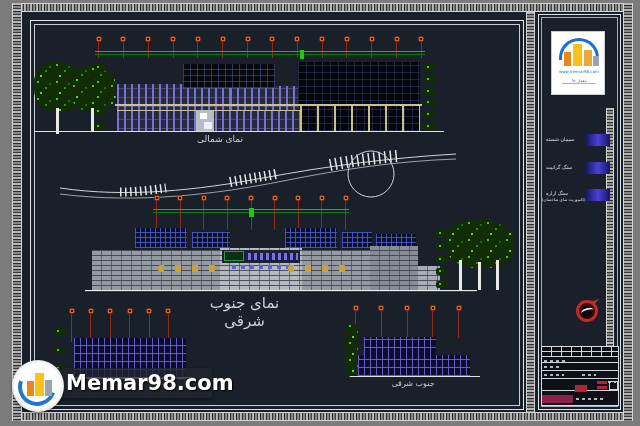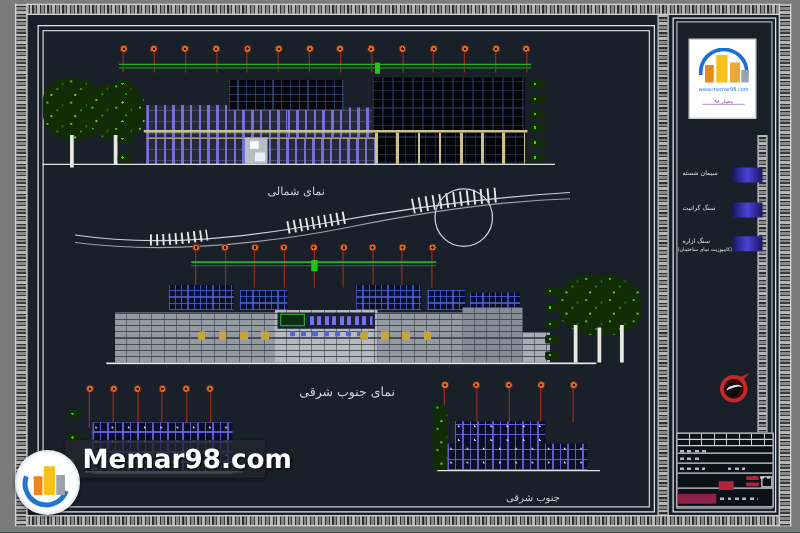--- a/index.html
+++ b/index.html
@@ -49,21 +49,21 @@
   .light .pole{width:1px;flex:1;background:#962a1a;}
   .gline{height:4px;background:linear-gradient(#1db31d 0 1px,transparent 1px,transparent 3px,#0e7a0e 3px 4px);}
 
   
   .tree .canopy{position:absolute;border-radius:40% 45% 40% 45%;}
   .tree .trunk{position:absolute;background:#e8e8e4;width:3px;}
   .shrubs{display:flex;flex-direction:column;justify-content:space-between;}
   .shrub{width:12px;height:7px;border-radius:2px;}
 
   
-  .dtitle{color:#ccd1d9;direction:rtl;text-align:right;letter-spacing:1px;margin-top:15px;}
+  .dtitle{color:#ccd1d9;direction:rtl;text-align:center;letter-spacing:1px;}
   .legend-label{color:#e2e2e2;font-size:5px;direction:rtl;text-align:left;line-height:6px;white-space:nowrap;}
 
   
   .tt-row{position:absolute;border-bottom:1px solid #cfd4da;box-sizing:border-box;left:0;width:100%;}
   .tt-cols{background:repeating-linear-gradient(90deg,transparent 0 9px,#cfd4da 9px 10px);}
   .tt-dash{position:absolute;height:2px;background:repeating-linear-gradient(90deg,#aeb6bf 0 3px,transparent 3px 6px);}
 
   
   .wm-bar{background:rgba(35,38,45,.8);border-radius:2px;box-shadow:0 1px 3px rgba(0,0,0,.5);}
   .wm-text{color:#fff;font-weight:bold;font-size:21px;line-height:30px;text-shadow:1px 1px 2px #000;padding-left:14px;}
@@ -257,21 +257,21 @@
     <div class="shrub speckle"></div>
     <div class="shrub speckle"></div>
     <div class="shrub speckle"></div>
   </div>
 <div class="abs tree" style="left:446px;top:220px;width:68px;height:70px">
   <div class="canopy speckle" style="left:0;top:0;width:68px;height:48px"></div>
   <div class="trunk" style="left:13px;top:40px;height:30px"></div>
   <div class="trunk" style="left:32px;top:42px;height:28px"></div>
   <div class="trunk" style="left:50px;top:40px;height:30px"></div>
 </div>
-<div class="abs dtitle" style="left:221px;top:294px;width:95px;font-size:10px">نمای جنوب شرقی</div>
+<div class="abs dtitle" style="left:197px;top:294px;width:95px;font-size:15px">نمای جنوب شرقی</div>
 
 <div class="abs lights" style="left:68px;top:308px;width:104px;height:34px">
     <div class="light">
       <div class="knob"></div>
       <div class="pole"></div>
     </div>
     <div class="light">
       <div class="knob"></div>
       <div class="pole"></div>
     </div>
@@ -367,21 +367,21 @@
   <div class="tt-dash" style="left:40px;top:27px;width:14px"></div>
   <div class="tt-dash" style="left:60px;top:34px;width:14px"></div>
   <div class="abs" style="left:33px;top:38px;width:12px;height:7px;background:#b32438"></div>
   <div class="abs" style="left:55px;top:34px;width:10px;height:3px;background:#b32438"></div>
   <div class="abs" style="left:55px;top:39px;width:10px;height:3px;background:#b32438"></div>
   <div class="abs" style="left:67px;top:34px;width:9px;height:9px;border:1px solid #cfd4da;box-sizing:border-box"></div>
   <div class="abs" style="left:0;top:48px;width:31px;height:8px;background:#8e1f48"></div>
   <div class="tt-dash" style="left:34px;top:51px;width:30px"></div>
 </div>
 
-<div class="abs wm-bar" style="left:52px;top:352px;width:160px;height:30px">
+<div class="abs wm-bar" style="left:52px;top:368px;width:160px;height:30px">
   <div class="wm-text">Memar98.com</div>
 </div>
 <div class="abs" style="left:12px;top:360px;width:52px;height:52px;border-radius:50%;background:radial-gradient(circle,#ffffff 62%,#dfe6ec 70%,#b9c4cc 100%);box-shadow:0 1px 3px rgba(0,0,0,.5)">
   <div class="abs" style="left:6px;top:8px;width:38px;height:38px;border:4px solid transparent;border-left-color:#2277cc;border-bottom-color:#2277cc;border-radius:50%;transform:rotate(-25deg);box-sizing:border-box"></div>
   <div class="abs" style="left:15px;top:21px;width:7px;height:15px;background:#e8881a"></div>
   <div class="abs" style="left:23px;top:13px;width:9px;height:23px;background:#f7c21a"></div>
   <div class="abs" style="left:33px;top:20px;width:7px;height:16px;background:#9aa4ae"></div>
 </div>
 
 </body></html>

